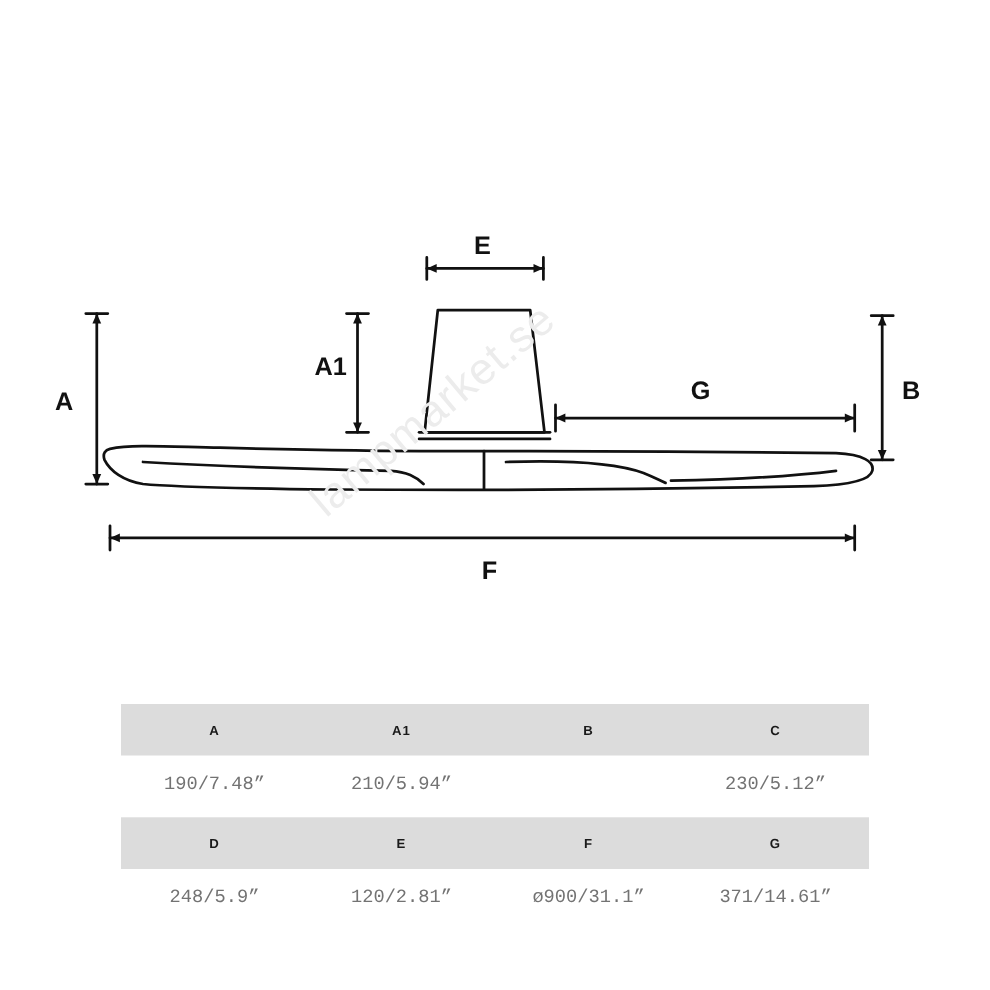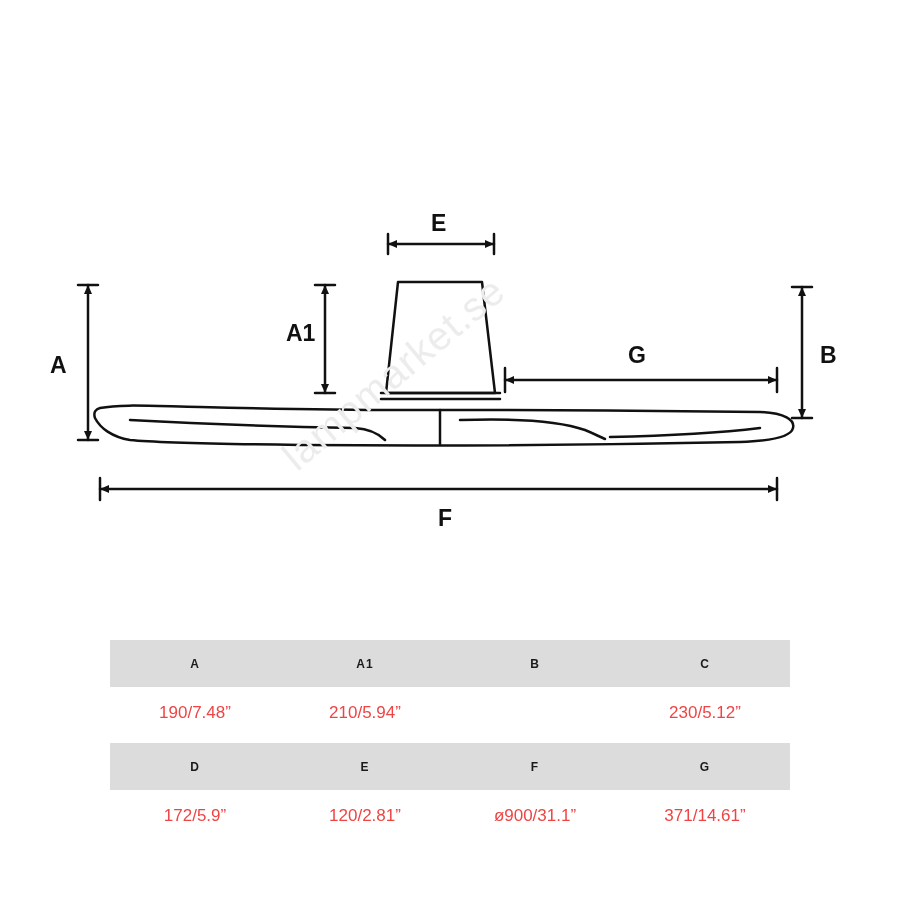--- a/index.html
+++ b/index.html
@@ -71,22 +71,23 @@
   td.hdr {
     background: #dcdcdc;
     font-size: 12px;
     font-weight: bold;
     letter-spacing: 1px;
     color: #1a1a1a;
   }
   td.val {
     background: #ffffff;
     font-size: 17px;
-    color: #ef4444;
+    color: #737373;
     height: 50px;
+    font-family: Liberation Mono, monospace;
   }
   tr.spacer td { height: 4px; background: #ffffff; padding:0; }
 </style>
 </head>
 <body>
 
 <div id="diagram-stage">
 
   <svg class="drawing" viewBox="0 0 900 900">
     <g stroke="#111111" fill="none" stroke-width="2.5" stroke-linejoin="round" stroke-linecap="round">
@@ -176,20 +177,20 @@
         <td></td>
         <td></td>
       </tr>
       <tr>
         <td class="hdr">D</td>
         <td class="hdr">E</td>
         <td class="hdr">F</td>
         <td class="hdr">G</td>
       </tr>
       <tr>
-        <td class="val">172/5.9”</td>
+        <td class="val">248/5.9”</td>
         <td class="val">120/2.81”</td>
         <td class="val">ø900/31.1”</td>
         <td class="val">371/14.61”</td>
       </tr>
     </tbody>
   </table>
 </div>
 
 </body></html>

